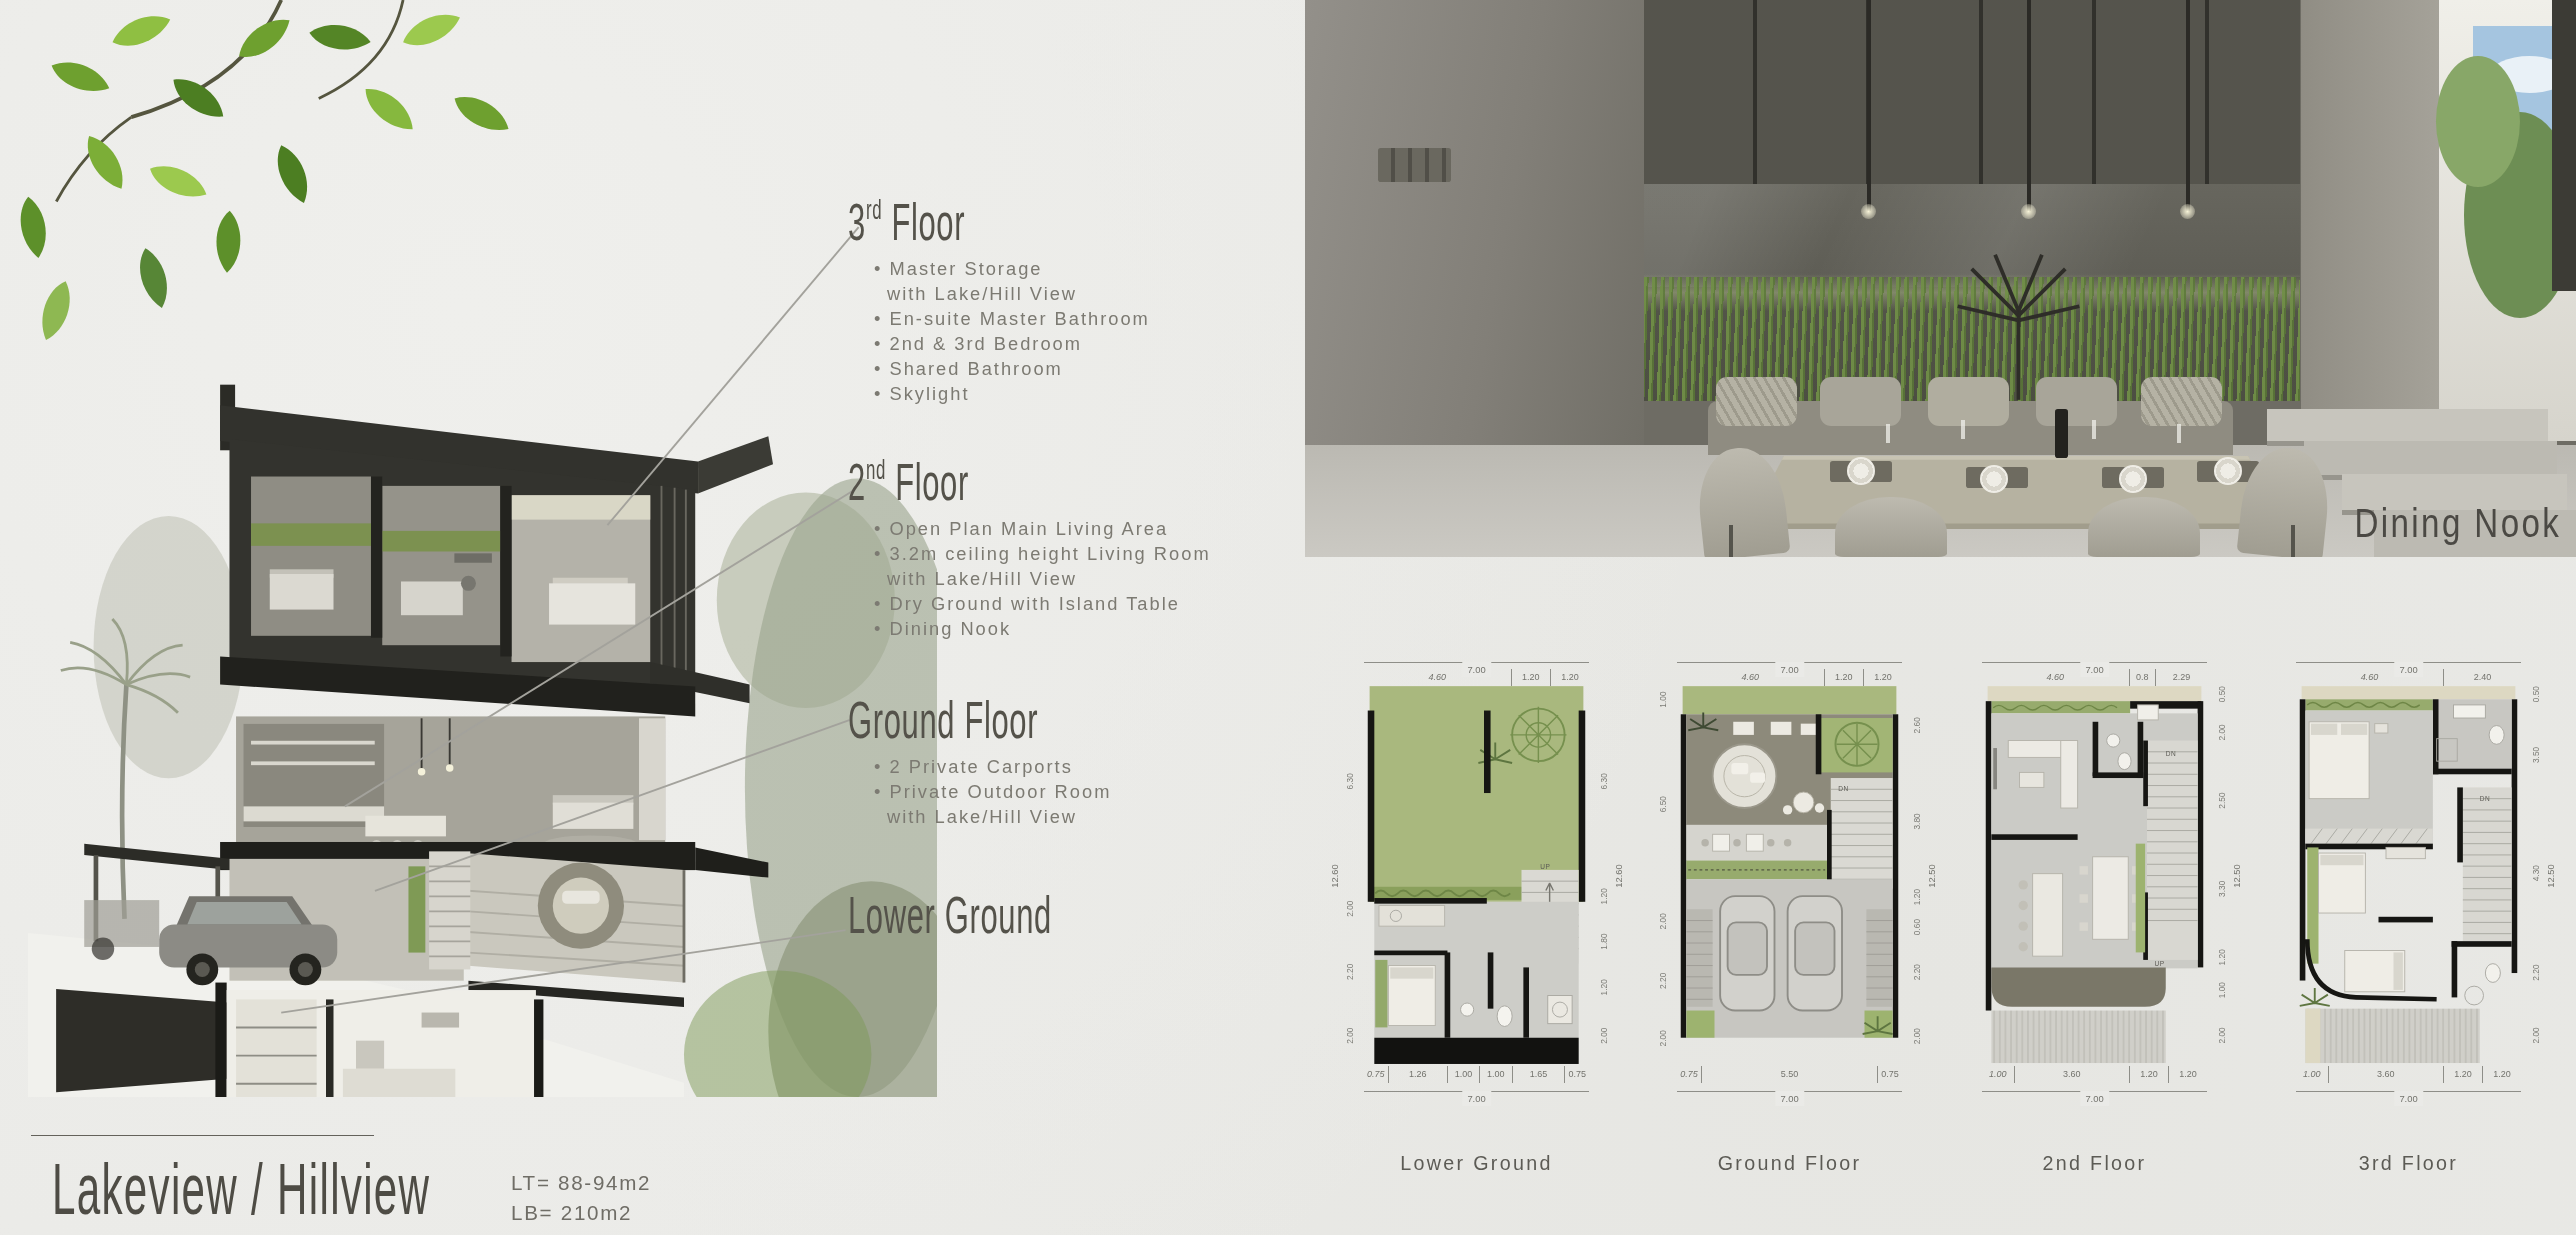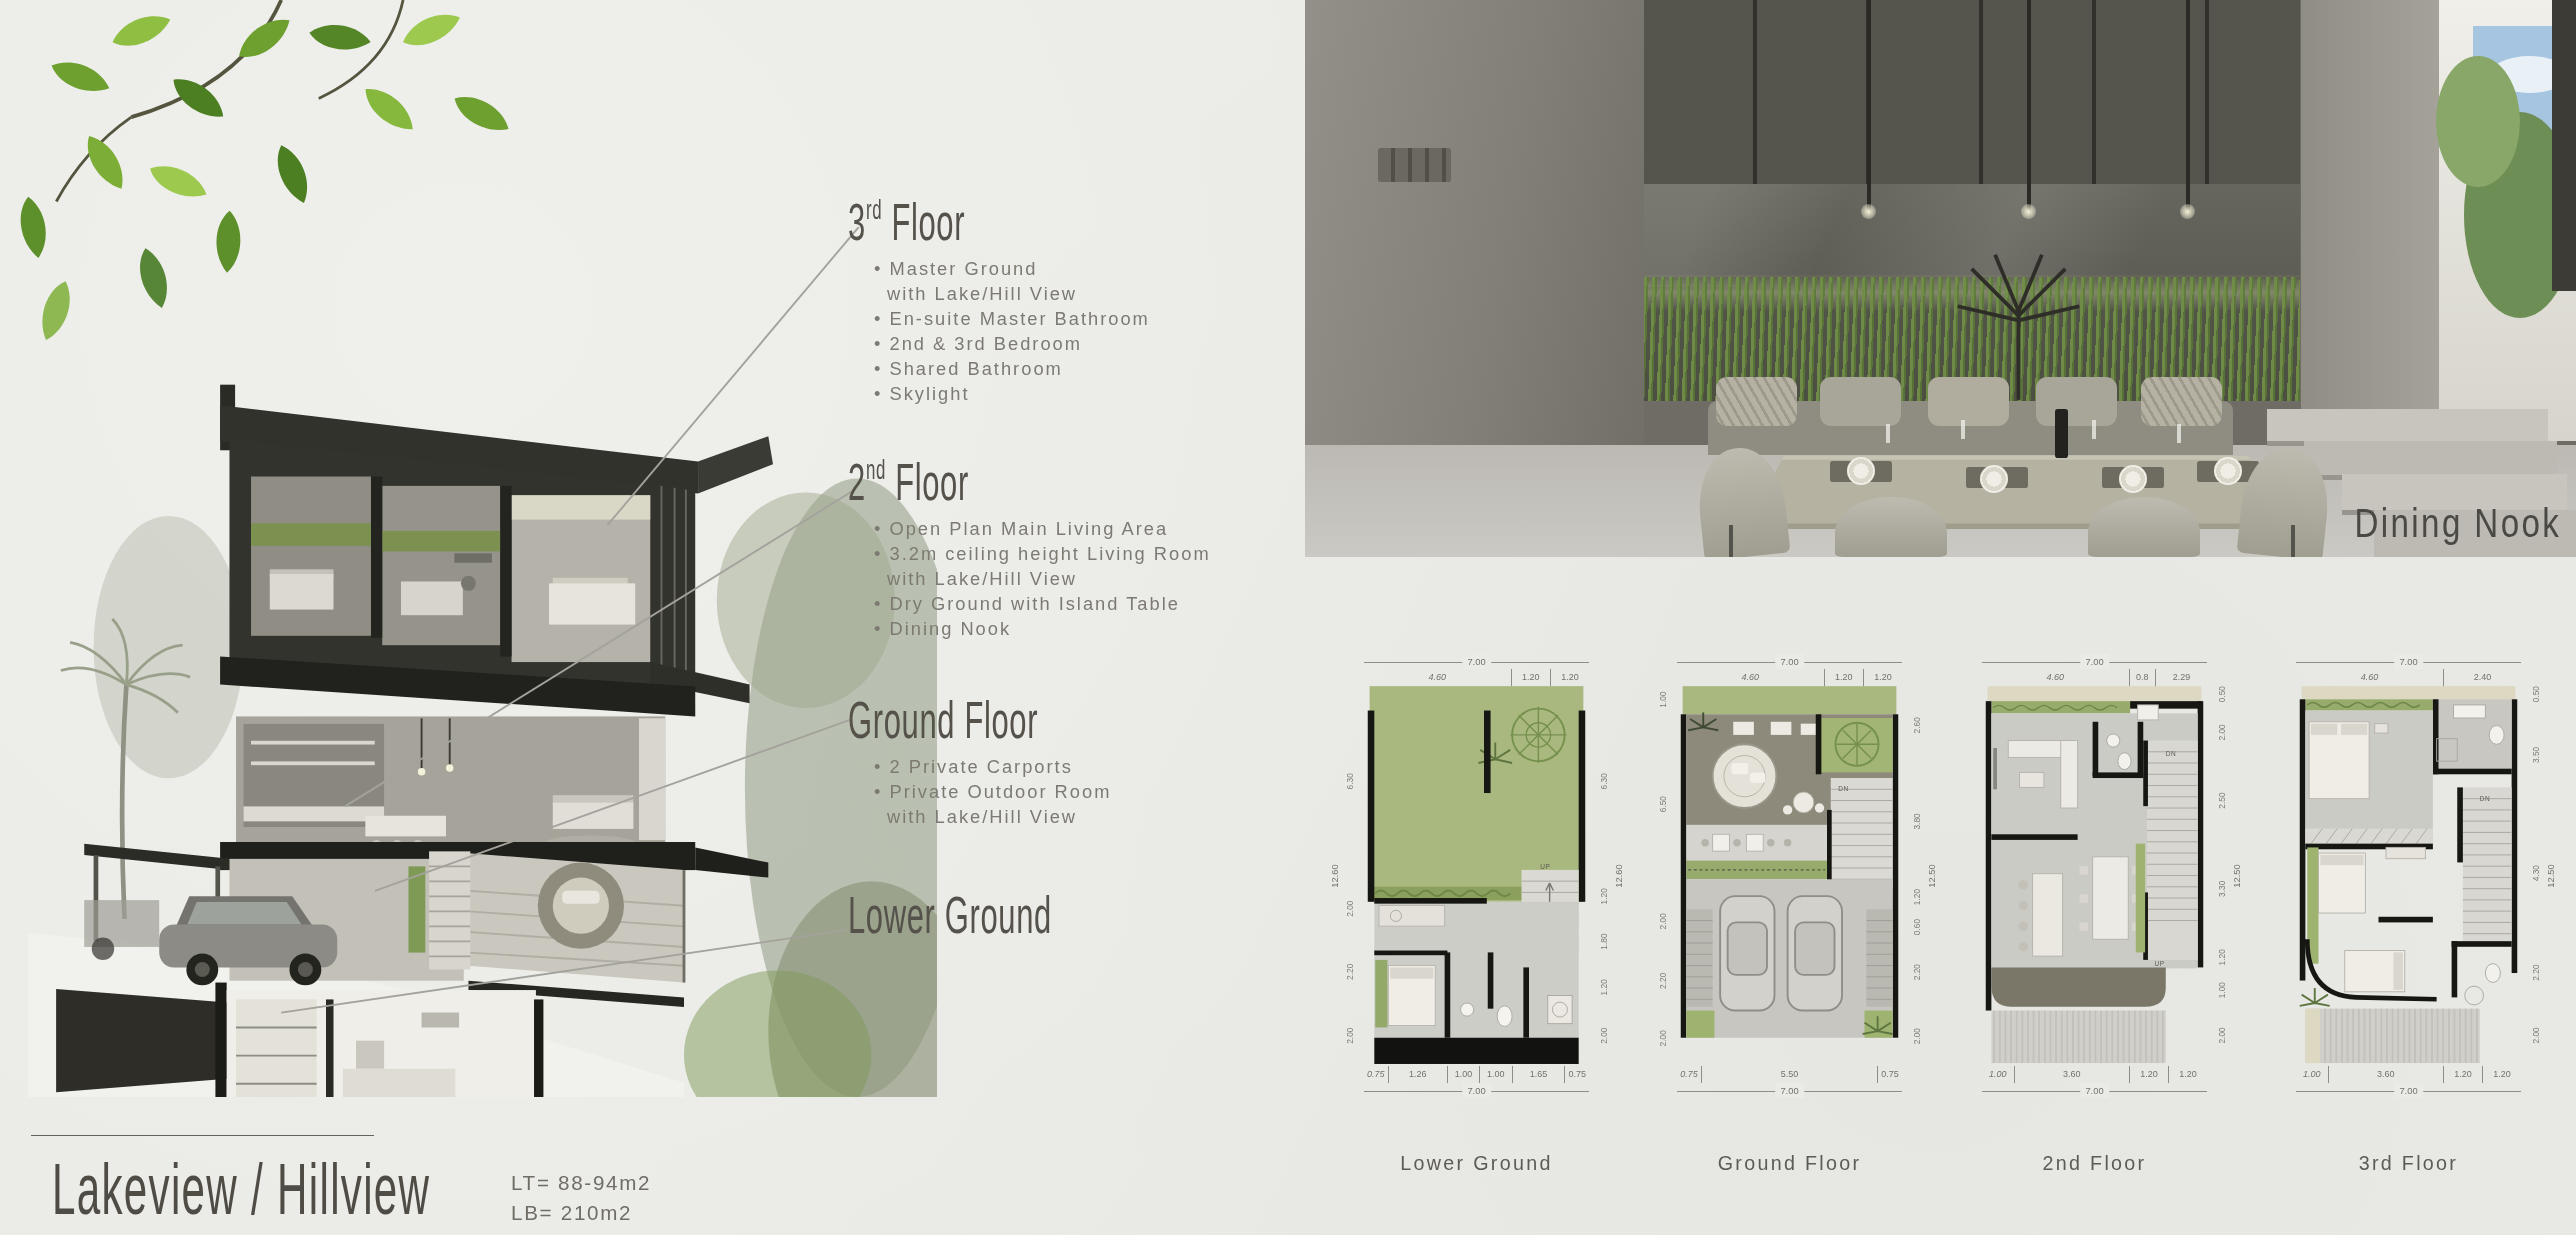--- a/index.html
+++ b/index.html
@@ -74,21 +74,21 @@
   .ph-floorfront{position:absolute;left:0;right:0;bottom:0;height:112px;
     background:linear-gradient(#bbb9b2,#cbc9c3);}
   .ph-step{position:absolute;background:#c7c5bd;border-bottom:5.6px solid #97958d;}
   .photo-label{position:absolute;right:15px;bottom:11.2px;font-size:39px;color:#4b4944;
     letter-spacing:2.8px;transform:scale(.85,1.05);transform-origin:right bottom;white-space:nowrap;}
 
   
   .plan{position:absolute;top:654px;width:225px;}
   .dim{position:relative;height:15px;font-size:9.4px;color:#73736d;}
   .dim .line{position:absolute;left:0;right:0;top:7.5px;border-top:0.9px solid #8e8e88;}
-  .dim .lbl{position:absolute;left:50%;top:0;transform:translateX(-50%);background:#eaeae7;padding:0 5.6px;line-height:15px;}
+  .dim .lbl{position:absolute;left:50%;top:8px;transform:translateX(-50%);background:#eaeae7;padding:0 5.6px;line-height:15px;}
   .dimsegs{display:flex;height:17px;font-size:9px;color:#73736d;}
   .dimsegs span{position:relative;text-align:center;line-height:17px;border-left:0.9px solid #8e8e88;}
   .dimsegs span:first-child{border-left:none;font-style:italic;}
   .plan-canvas{position:relative;width:225px;height:380px;}
   .vsegs{position:absolute;top:0;bottom:0;display:flex;flex-direction:column;width:13px;}
   .vsegs.r{right:-20.6px;} .vsegs.l{left:-20.6px;}
   .vsegs span{flex:1;display:flex;align-items:center;justify-content:center;
     writing-mode:vertical-rl;transform:rotate(180deg);font-size:8.4px;color:#7b7b75;}
   .vtotal{position:absolute;top:50%;font-size:9.4px;color:#73736d;transform:translateY(-50%) rotate(-90deg);}
   .vtotal.r{right:-41px;} .vtotal.l{left:-41px;}
@@ -248,21 +248,21 @@
   <svg class="abs" style="left:0;top:0" width="2576" height="1236" viewBox="0 0 2748 1318">
     <line class="leader" x1="916" y1="242" x2="648" y2="560"></line>
     <line class="leader" x1="912" y1="522" x2="368" y2="860"></line>
     <line class="leader" x1="906" y1="768" x2="400" y2="950"></line>
     <line class="leader" x1="902" y1="992" x2="300" y2="1080"></line>
   </svg>
 
   <div class="floor-section" style="top:192px">
     <div class="floor-title"><span>3</span><span class="sup">rd</span><span> Floor</span></div>
     <ul class="floor-list">
-      <li>Master Ground</li>
+      <li>Master Storage</li>
       <li class="cont">with Lake/Hill View</li>
       <li>En-suite Master Bathroom</li>
       <li>2nd &amp; 3rd Bedroom</li>
       <li>Shared Bathroom</li>
       <li>Skylight</li>
     </ul>
   </div>
 
   <div class="floor-section" style="top:452px">
     <div class="floor-title"><span>2</span><span class="sup">nd</span><span> Floor</span></div>

